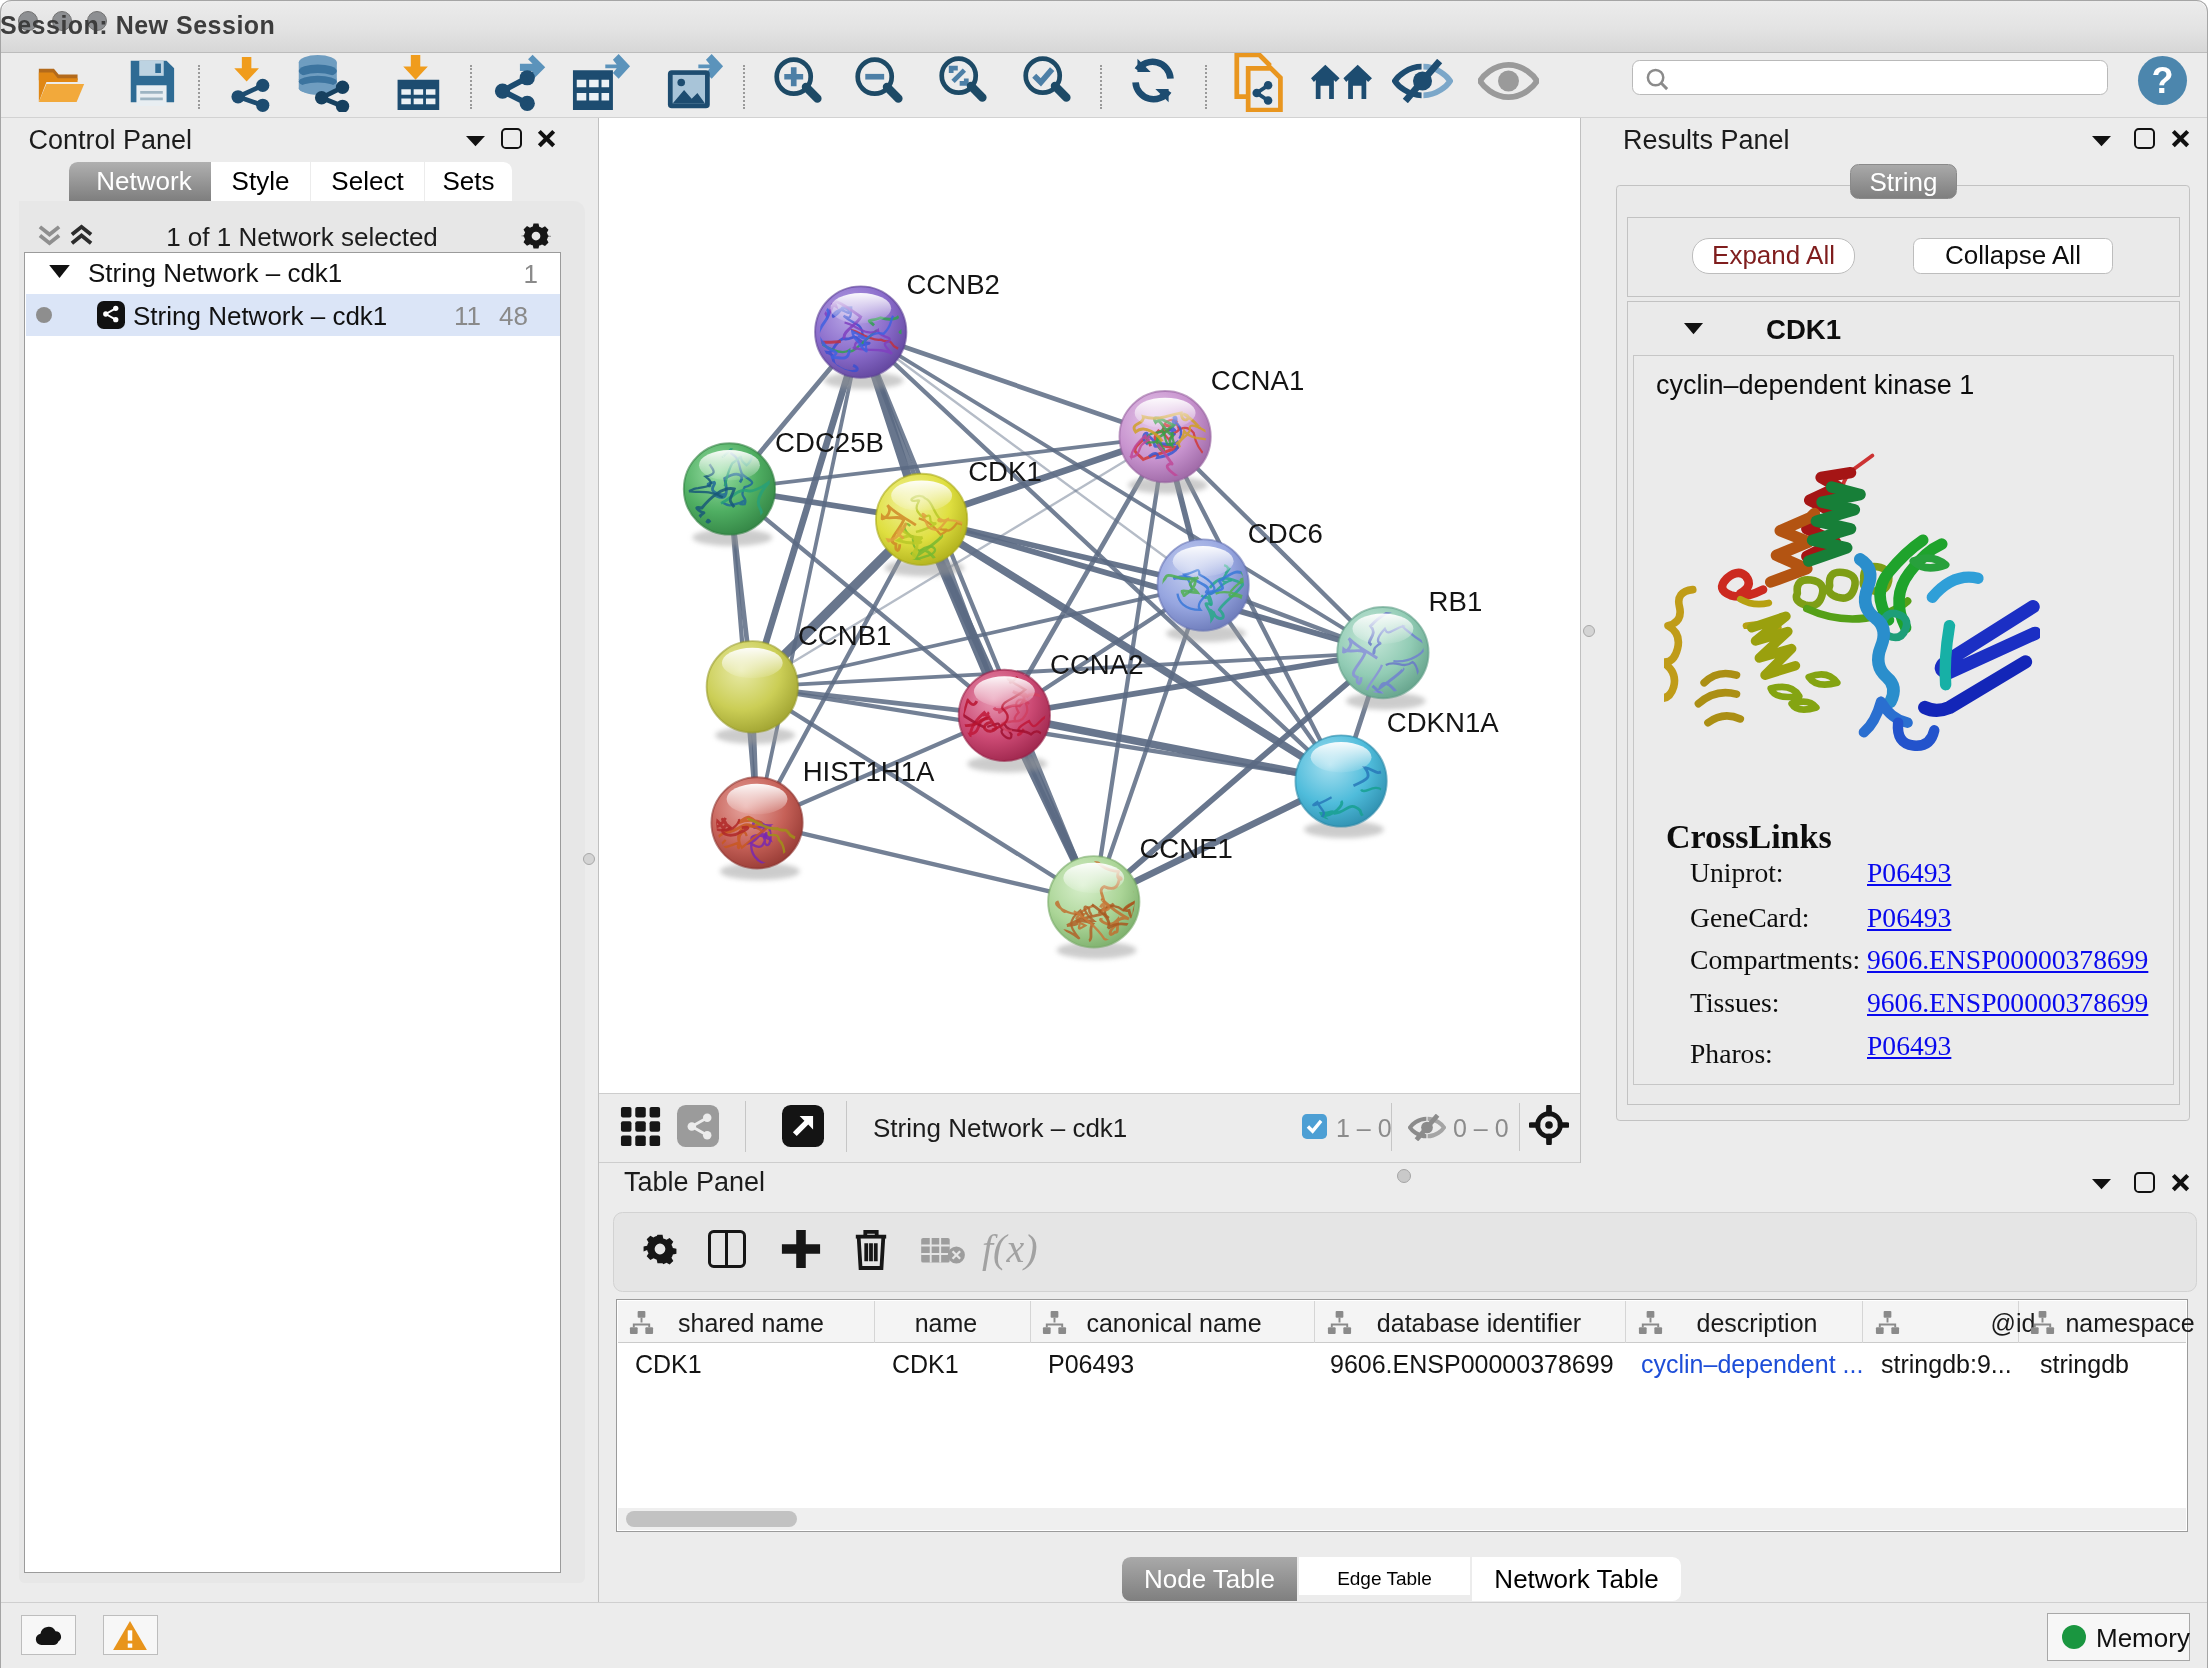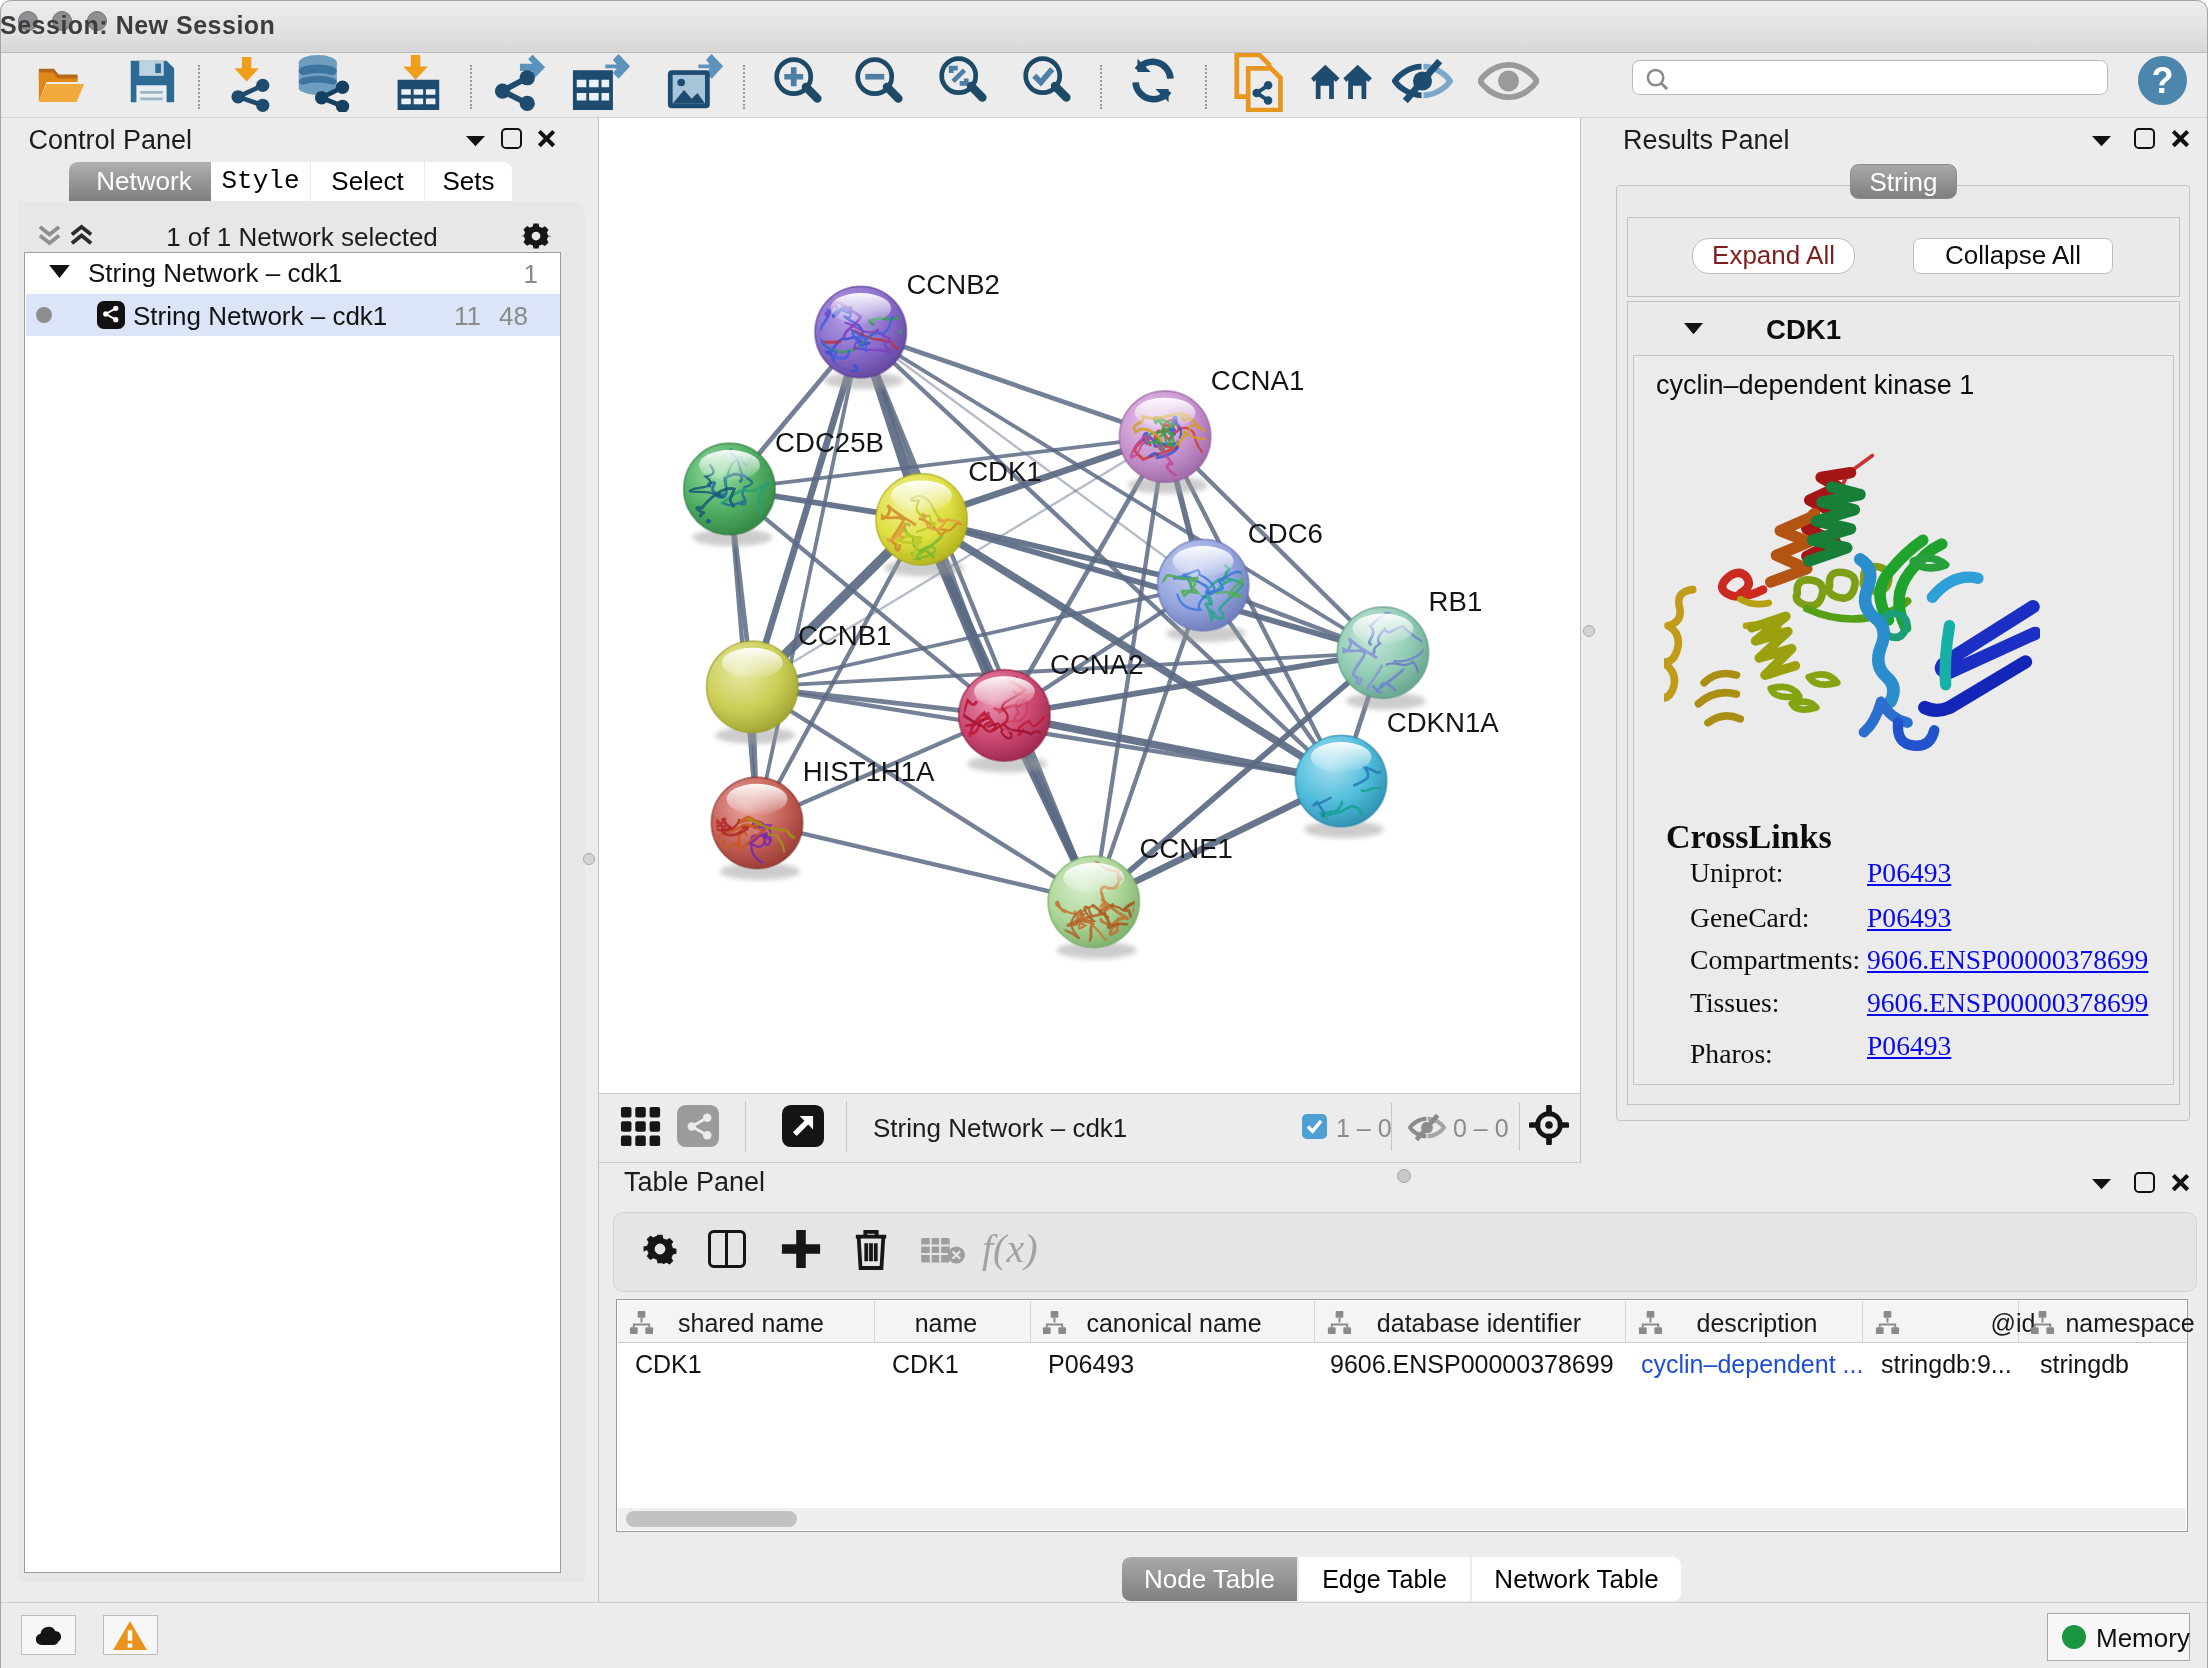--- a/index.html
+++ b/index.html
@@ -196,21 +196,21 @@
 
 <svg class="abs" style="left:465px;top:134px;" width="21" height="13.3" viewBox="0 0 22 14">
       <path d="M1 2 h20 l-10 11 z" fill="#111"></path>
     </svg>
 <div class="abs" style="left:501px;top:128px;width:21px;height:21px;border:2.9px solid #111;border-radius:4.8px;"></div>
 <svg class="abs" style="left:535px;top:127px;" width="23" height="23" viewBox="0 0 24 24">
       <path d="M3 6 L6 3 L12 9 L18 3 L21 6 L15 12 L21 18 L18 21 L12 15 L6 21 L3 18 L9 12 z" fill="#111"></path>
     </svg>
 
 <div class="abs" style="left:69px;top:162px;width:150px;height:39px;background:linear-gradient(#b0b0b0,#7e7e7e);border-radius:8.6px 0 0 0;color:#fff;font-size:26px;text-align:center;line-height:39px;">Network</div>
-<div class="abs" style="left:211px;top:162px;width:99px;height:39px;background:#fff;border-radius:0;color:#000;font-size:26px;text-align:center;line-height:39px;font-family:Liberation Mono, monospace;">Style</div>
+<div class="abs" style="left:211px;top:162px;width:99px;height:39px;background:#fff;border-radius:0;color:#000;font-size:26px;text-align:center;line-height:39px;">Style</div>
 <div class="abs" style="left:311px;top:162px;width:113px;height:39px;background:#fff;color:#000;font-size:26px;text-align:center;line-height:39px;">Select</div>
 <div class="abs" style="left:425px;top:162px;width:87px;height:39px;background:#fff;border-radius:0 8.6px 0 0;color:#000;font-size:26px;text-align:center;line-height:39px;">Sets</div>
 
 <div class="abs" style="left:19px;top:201px;width:566px;height:1382px;background:#e7e7e7;border-radius:0 11.4px 5.7px 5.7px;"></div>
 
 <svg class="abs" style="left:37px;top:224px;" width="25" height="23" viewBox="0 0 26 24">
       <g fill="none" stroke="#8f8f8f" stroke-width="4">
         <path d="M3 3 l10 8 10-8"></path>
         <path d="M3 12 l10 8 10-8"></path>
       </g>
@@ -783,21 +783,21 @@
     <div class="abs" style="left:1048px;top:1350px;font-size:25px;color:#141414;">P06493</div>
     <div class="abs" style="left:1330px;top:1350px;font-size:25px;color:#141414;">9606.ENSP00000378699</div>
     <div class="abs" style="left:1641px;top:1350px;font-size:25px;color:#1d4ed8;">cyclin–dependent ...</div>
     <div class="abs" style="left:1881px;top:1350px;font-size:25px;color:#141414;">stringdb:9...</div>
     <div class="abs" style="left:2040px;top:1350px;font-size:25px;color:#141414;">stringdb</div>
 
 <div class="abs" style="left:618px;top:1508px;width:1568px;height:22px;background:#efefef;"></div>
 <div class="abs" style="left:626px;top:1511px;width:171px;height:16px;background:#c2c2c2;border-radius:8.6px;"></div>
 
 <div class="abs" style="left:1122px;top:1557px;width:175px;height:44px;background:linear-gradient(#a9a9a9,#7f7f7f);border-radius:8.6px 0 0 8.6px;color:#fff;font-size:26px;text-align:center;line-height:44px;">Node Table</div>
-<div class="abs" style="left:1299px;top:1557px;width:171px;height:44px;background:#fff;color:#000;font-size:25px;text-align:center;line-height:44px;">Edge Table</div>
+<div class="abs" style="left:1299px;top:1557px;width:171px;height:38px;background:#fff;color:#000;font-size:19px;text-align:center;line-height:44px;">Edge Table</div>
 <div class="abs" style="left:1472px;top:1557px;width:209px;height:44px;background:#fff;border-radius:0 8.6px 8.6px 0;color:#000;font-size:26px;text-align:center;line-height:44px;">Network Table</div>
 </div>
 
 <div class="abs" id="statusbar"></div>
 <div id="statuscontent">
 <div class="abs" style="left:21px;top:1615px;width:55px;height:40px;background:#f7f7f7;border:1.9px solid #bdbdbd;"></div>
 <svg class="abs" style="left:32px;top:1624px;" width="32" height="23" viewBox="0 0 34 24">
       <path d="M10 22 a6 6 0 0 1 -1 -11.9 A8.5 8.5 0 0 1 25 7.5 a5.8 5.8 0 0 1 3 10.8 q-1.2 3.7 -5 3.7 z" fill="#141414"></path>
     </svg>
 <div class="abs" style="left:103px;top:1615px;width:55px;height:40px;background:#f7f7f7;border:1.9px solid #bdbdbd;"></div>

